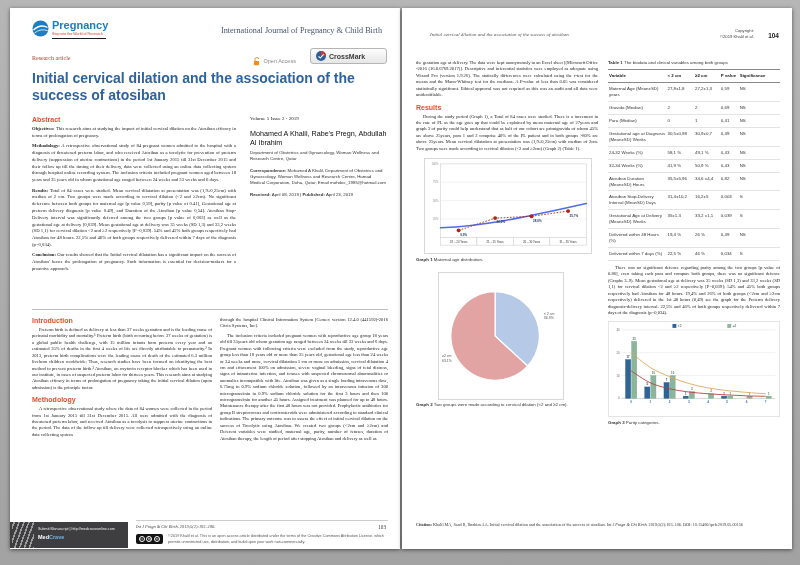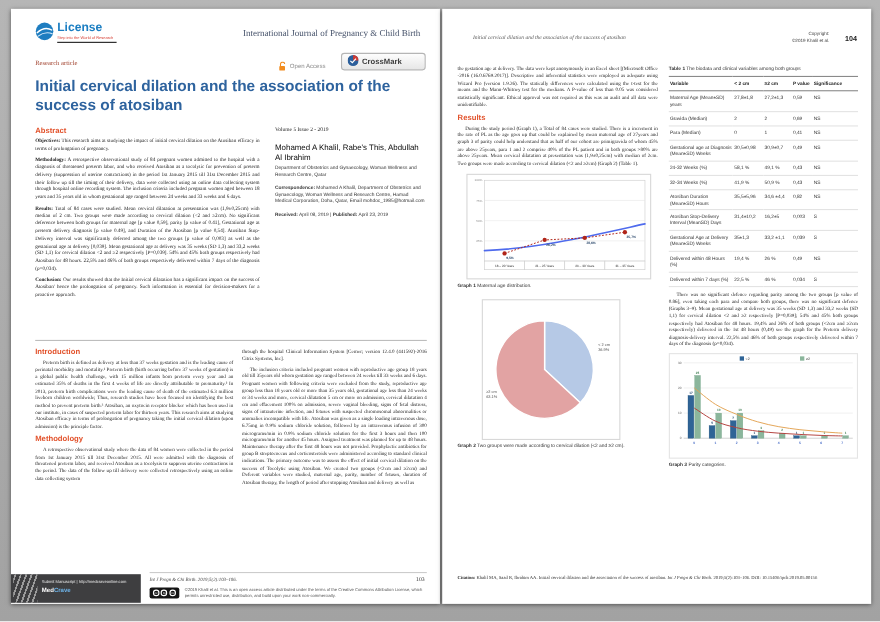--- a/index.html
+++ b/index.html
@@ -84,21 +84,21 @@
 
     <div class="mc-logo">
       <span>
         <svg width="17" height="17" viewBox="0 0 17 17">
           <circle cx="8.5" cy="8.5" r="8" fill="#1e7dc0"></circle>
           <path d="M1.5 10 Q8.5 3.5 15.5 7.5" stroke="#ffffff" stroke-width="1.3" fill="none"></path>
           <path d="M2.5 13 Q9 8 15.8 10.8" stroke="#cfe6f7" stroke-width="1" fill="none"></path>
         </svg>
       </span>
       <span class="mc-text">
-        <span class="mc-name">License</span>
+        <span class="mc-name">Pregnancy</span>
         <span class="mc-tagline">Step into the World of Research</span>
         <span class="mc-underline"></span>
       </span>
     </div>
 
     <div class="journal-name">International Journal of Pregnancy &amp; Child Birth</div>
     <div class="research-article">Research article</div>
 
     <div class="open-access">
       <span>
@@ -138,21 +138,21 @@
         <span>Total of 84 cases were studied. Mean cervical dilatation at presentation was (1,9±0,25cm) with median of 2 cm. Two groups were made according to cervical dilation (&lt;2 and ≥2cm). No significant deference between both groups for maternal age [p value 0,59], parity [p value of 0.41], Gestational age at preterm delivery diagnosis [p value 0.49], and Duration of the Atosiban [p value 0,54]. Atosiban Stop-Delivery interval was significantly deferred among the two groups [p value of 0,003] as well as the gestational age at delivery [0,039]. Mean gestational age at delivery was 35 weeks (SD 1,3) and 33,2 weeks (SD 1,1) for cervical dilation &lt;2 and ≥2 respectively [P=0,039]. 54% and 45% both groups respectively had Atosiban for 48 hours. 22,5% and 46% of both groups respectively delivered within 7 days of the diagnosis (p=0,034).</span>
       </p>
       <p class="abs-p">
         <b>Conclusion:</b>
         <span>Our results showed that the Initial cervical dilatation has a significant impact on the success of Atosiban' hence the prolongation of pregnancy. Such information is essential for decision-makers for a proactive approach.</span>
       </p>
     </div>
 
     <div class="meta-col">
       <div class="vol">Volume 5 Issue 2 - 2019</div>
-      <div class="authors">Mohamed A Khalil, Rabe's This, Abdullah Al Ibrahim</div>
+      <div class="authors">Mohamed A Khalil, Rabe's Pregn, Abdullah Al Ibrahim</div>
       <div class="affil">Department of Obstetrics and Gynaecology, Woman Wellness and Research Centre, Qatar</div>
       <div class="corr">
         <b>Correspondence:</b>
         <span>Mohamed A Khalil, Department of Obstetrics and Gynaecology, Woman Wellness and Research Centre, Hamad Medical Corporation, Doha, Qatar, Email mohdoc_1985@hotmail.com</span>
       </div>
       <div class="recv">
         <b>Received:</b>
         <span>April 08, 2019</span> |
         <b>Published:</b>
         <span>April 23, 2019</span>

